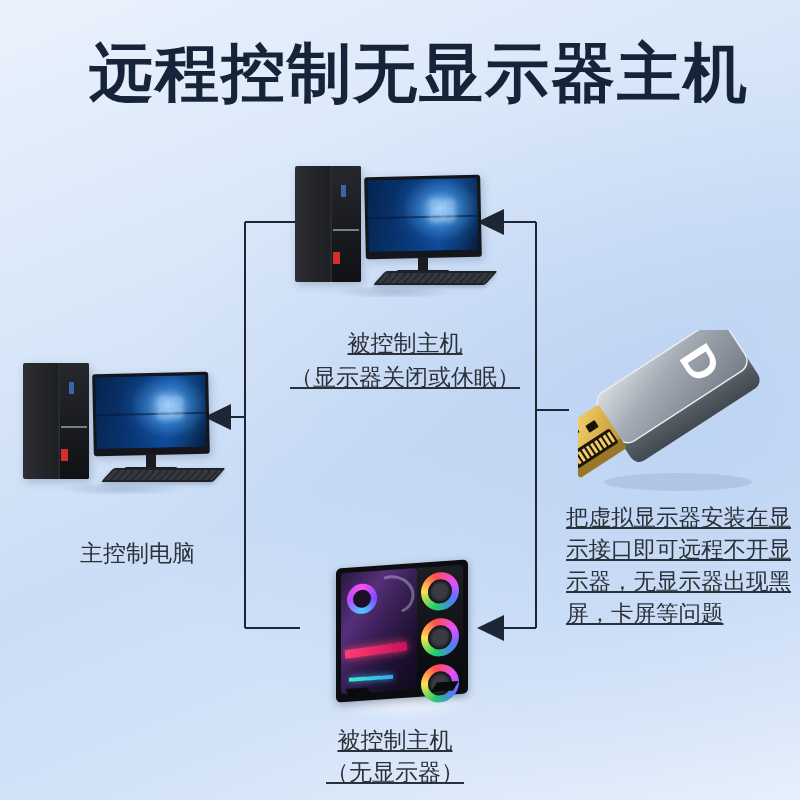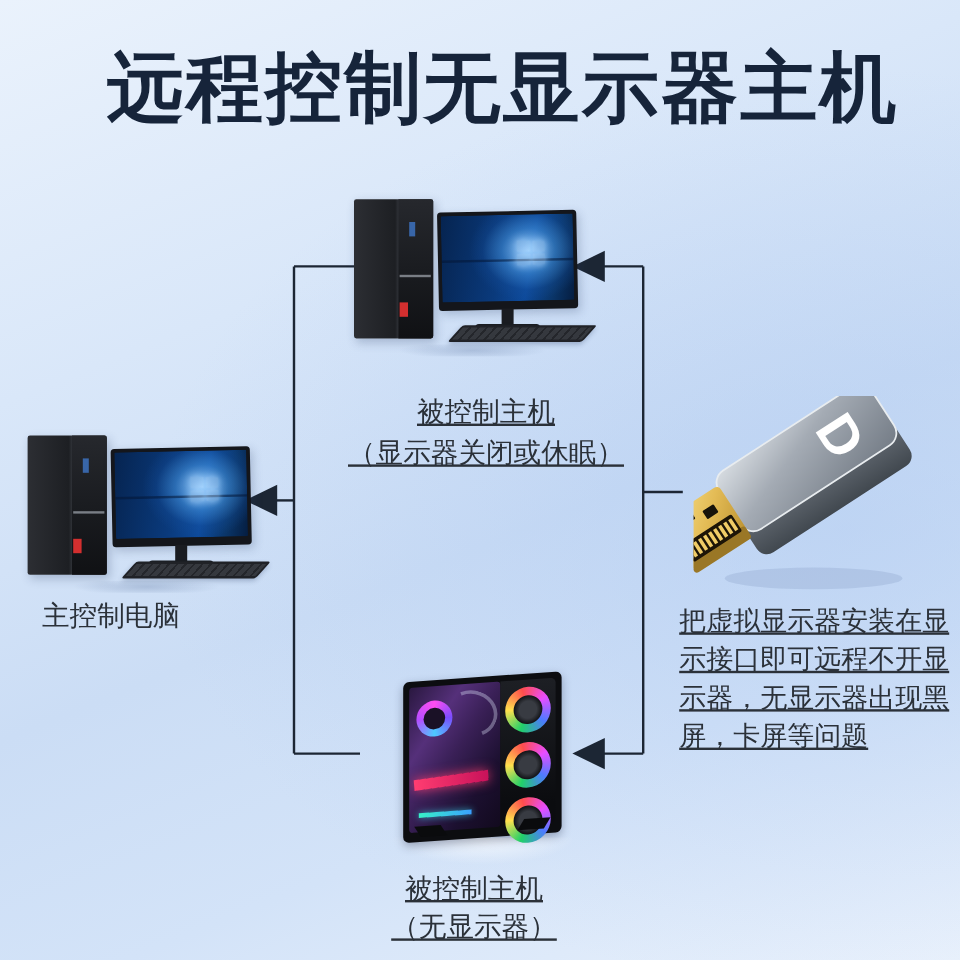--- a/index.html
+++ b/index.html
@@ -63,21 +63,21 @@
     overflow:hidden; box-shadow:1px 2px 4px rgba(40,60,100,.3);
   }
   .keyboard::before { content:""; position:absolute; inset:2px;
     background:repeating-linear-gradient(90deg, #35383e 0 5px, #24262b 5px 7px); }
   .set-shadow { position:absolute; left:24px; bottom:-7px; width:170px; height:10px;
     background:radial-gradient(50% 100% at 50% 50%, rgba(80,105,150,.28), rgba(80,105,150,0) 72%); }
 
   
   .diagram-label { position:absolute; z-index:3; color:#2b3139; font-size:23px; line-height:34px; font-weight:500; }
   .label-top    { left:255px; top:326px; width:300px; text-align:center; }
-  .label-left   { left:35px;  top:496px; width:160px; text-align:left; }
+  .label-left   { left:35px;  top:536px; width:160px; text-align:right; }
   .label-bottom { left:320px; top:724px; width:150px; text-align:center; line-height:32px; }
   .adapter-note { left:566px; top:502px; width:232px; font-size:22.5px; line-height:32px; text-align:left; }
 
   
   svg.adapter { position:absolute; left:578px; top:330px; z-index:2; }
 
   
   .gaming-pc { position:absolute; left:330px; top:554px; width:144px; height:158px; z-index:2; }
   .gp-wrap { position:absolute; inset:0; transform:skewY(-4deg); }
   .gp-shell { position:absolute; left:6px; top:10px; right:6px; bottom:14px;

